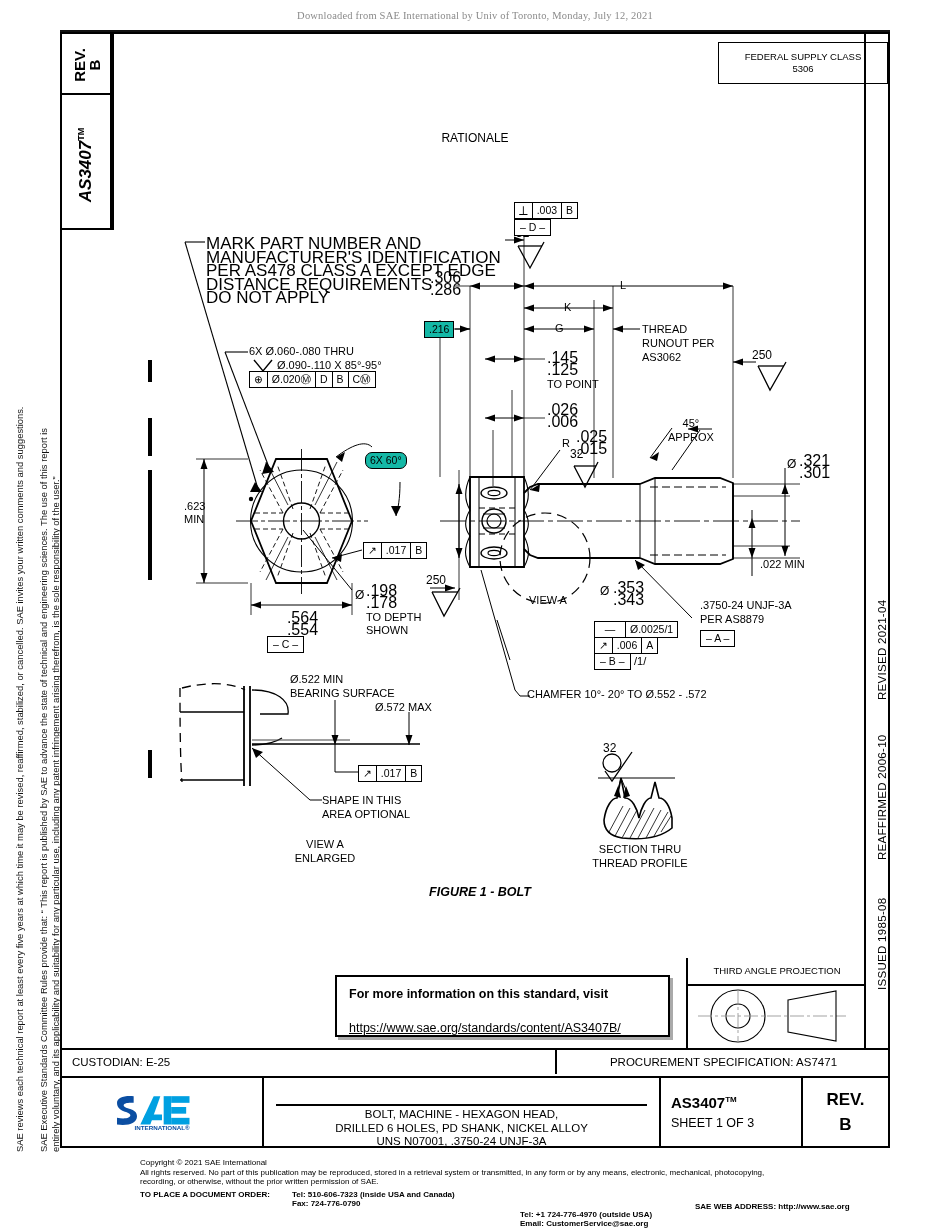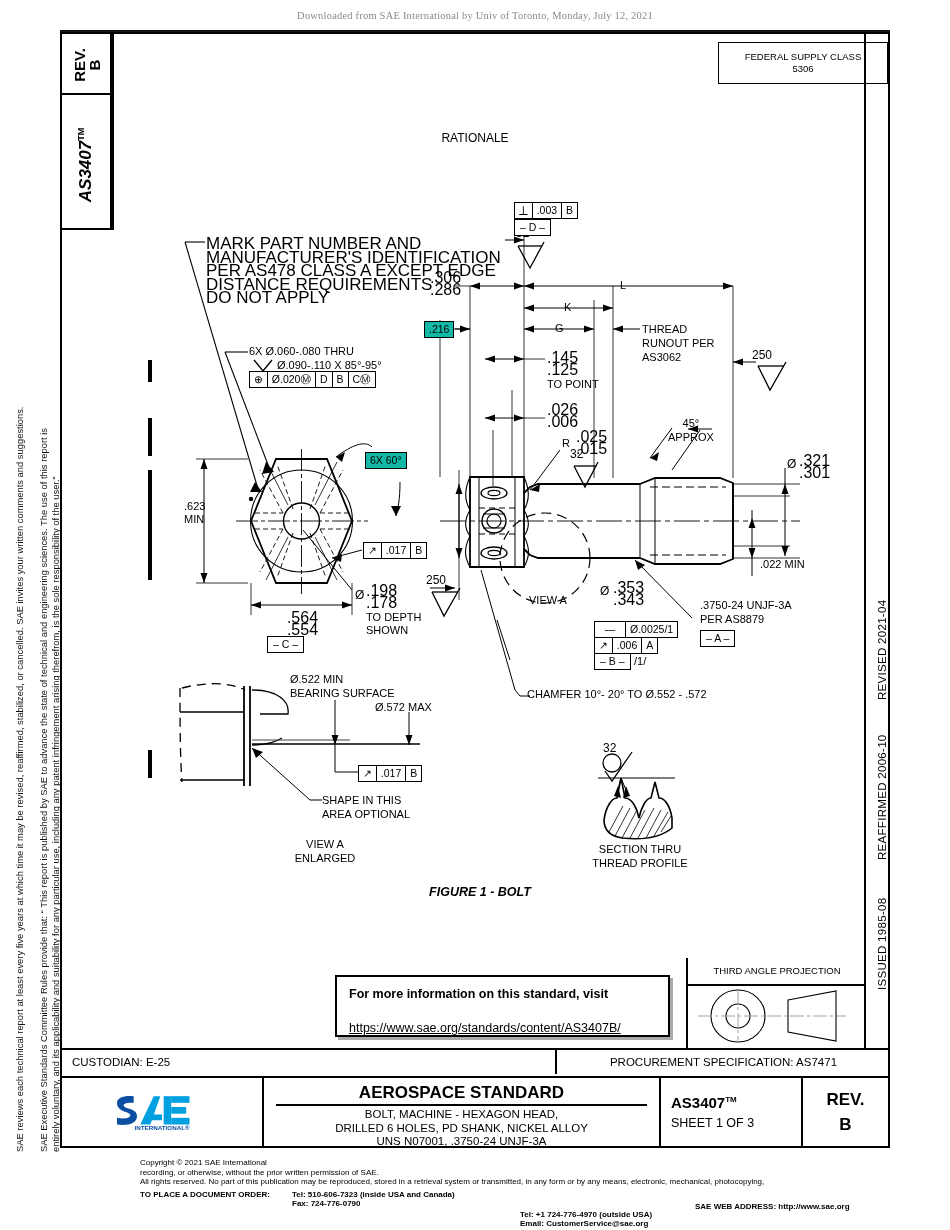--- a/index.html
+++ b/index.html
@@ -500,21 +500,21 @@
 </div>
 <div class="datum" style="left:594px;top:653px;">– B –</div>
 <div class="t" style="left:634px;top:655px;">/1/</div>
 <div class="t" style="left:527px;top:688px;">CHAMFER 10°- 20° TO Ø.552 - .572</div>
 
 <div class="t" style="left:184px;top:500px;line-height:13px;">.623
 MIN</div>
 <div class="stk" style="left:275px;top:598px;text-align:center;width:55px;margin-top:14px;">.564
 .554</div>
 <div class="datum" style="left:267px;top:636px;">– C –</div>
-<div class="boxval" style="left:365px;top:452px;">6X 60°</div>
+<div class="boxval" style="left:365px;top:452px;border-radius:7px;">6X 60°</div>
 <div class="fcf" style="left:363px;top:542px;">
   <div>↗</div>
   <div>.017</div>
   <div>B</div>
 </div>
 <div class="t" style="left:355px;top:589px;font-size:12px;">Ø</div>
 <div class="stk" style="left:366px;top:585px;">.198
 .178</div>
 <div class="t" style="left:366px;top:611px;line-height:13px;">TO DEPTH
 SHOWN</div>
@@ -566,40 +566,39 @@
       <path d="M34,38 L50,4 L58,4 L46,38 Z" fill="#00a0e1"></path>
       <path d="M40,26 L60,26 L60,33 L37,33 Z" fill="#00a0e1"></path>
       <rect x="62" y="4" width="9" height="34" fill="#00a0e1"></rect>
       <rect x="71" y="4" width="22" height="8" fill="#00a0e1"></rect>
       <rect x="71" y="17" width="18" height="8" fill="#00a0e1"></rect>
       <rect x="71" y="30" width="22" height="8" fill="#00a0e1"></rect>
       <text x="60" y="45" font-family="Liberation Sans, sans-serif" font-size="7.5" font-weight="bold" fill="#0b4ea2" text-anchor="middle">INTERNATIONAL®</text>
     </svg>
   </div>
   <div id="tb-title">
-    <div class="main">AEROSPACE STANDARD</div>
     <div class="hr"></div>
     <div class="sub" style="white-space:pre;">BOLT, MACHINE - HEXAGON HEAD,
 DRILLED 6 HOLES, PD SHANK, NICKEL ALLOY
 UNS N07001, .3750-24 UNJF-3A</div>
   </div>
   <div id="tb-num">
     <div class="n1"><span>AS3407</span><sup>TM</sup></div>
     <div class="n2">SHEET 1 OF 3</div>
   </div>
   <div id="tb-rev">
     <div class="r1">REV.</div>
     <div class="r2">B</div>
   </div>
 </div>
 
 <div id="foot">
   <div>Copyright © 2021 SAE International</div>
+  <div>All rights reserved. No part of this publication may be reproduced, stored in a retrieval system or transmitted, in any form or by any means, electronic, mechanical, photocopying,</div>
   <div>recording, or otherwise, without the prior written permission of SAE.</div>
-  <div>All rights reserved. No part of this publication may be reproduced, stored in a retrieval system or transmitted, in any form or by any means, electronic, mechanical, photocopying,</div>
   <div class="ord">
     <b class="fcol1">TO PLACE A DOCUMENT ORDER:</b>
     <span class="fcol2">
       <b>Tel: 510-606-7323 (inside USA and Canada)</b><br>
       <b>Fax: 724-776-0790</b>
     </span>
     <span class="fcol3">
       <b>Tel: +1 724-776-4970 (outside USA)</b><br>
       <b>Email: CustomerService@sae.org</b>
     </span>

